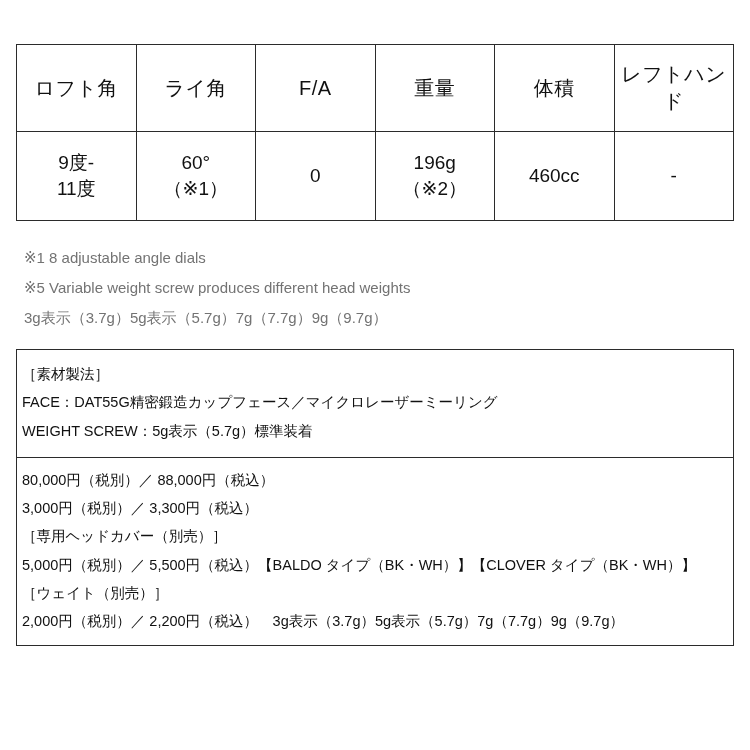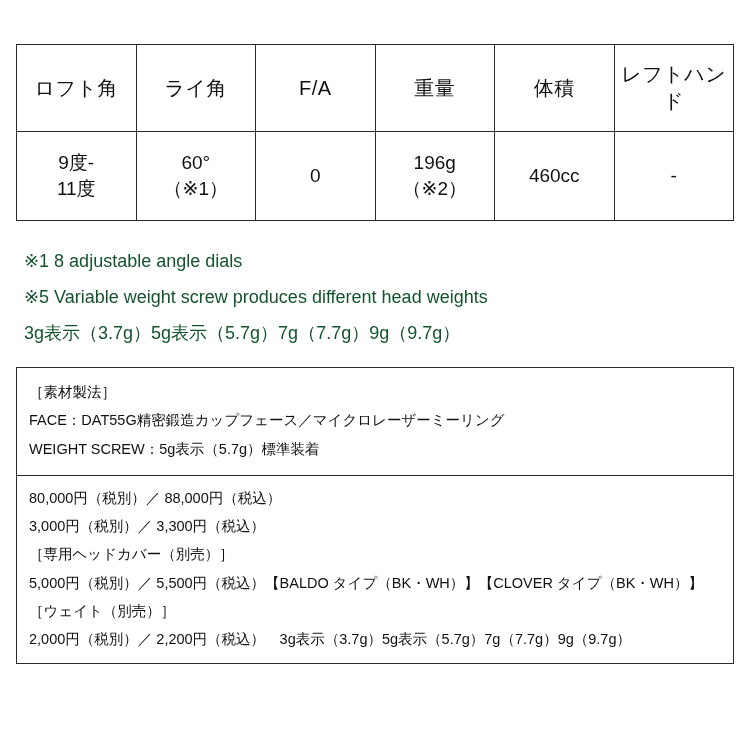--- a/index.html
+++ b/index.html
@@ -48,33 +48,33 @@
     display: block;
   }
   .cell-lines span {
     display: block;
   }
 
   
   .notes {
     margin-top: 22px;
     padding-left: 8px;
-    font-size: 18px;
+    font-size: 15px;
     line-height: 2.0;
-    color: #14532d;
+    color: #737373;
   }
   .notes div { white-space: nowrap; }
 
   
   .box {
     width: 718px;
     box-sizing: border-box;
     border: 1px solid #2b2b2b;
     margin-top: 16px;
-    padding: 10px 12px 12px 12px;
+    padding: 10px 12px 12px 5px;
     font-size: 14.5px;
     line-height: 1.95;
   }
   .box.second {
     margin-top: 0;
     border-top: none;
     padding-top: 8px;
     padding-bottom: 10px;
   }
   .box .head {

